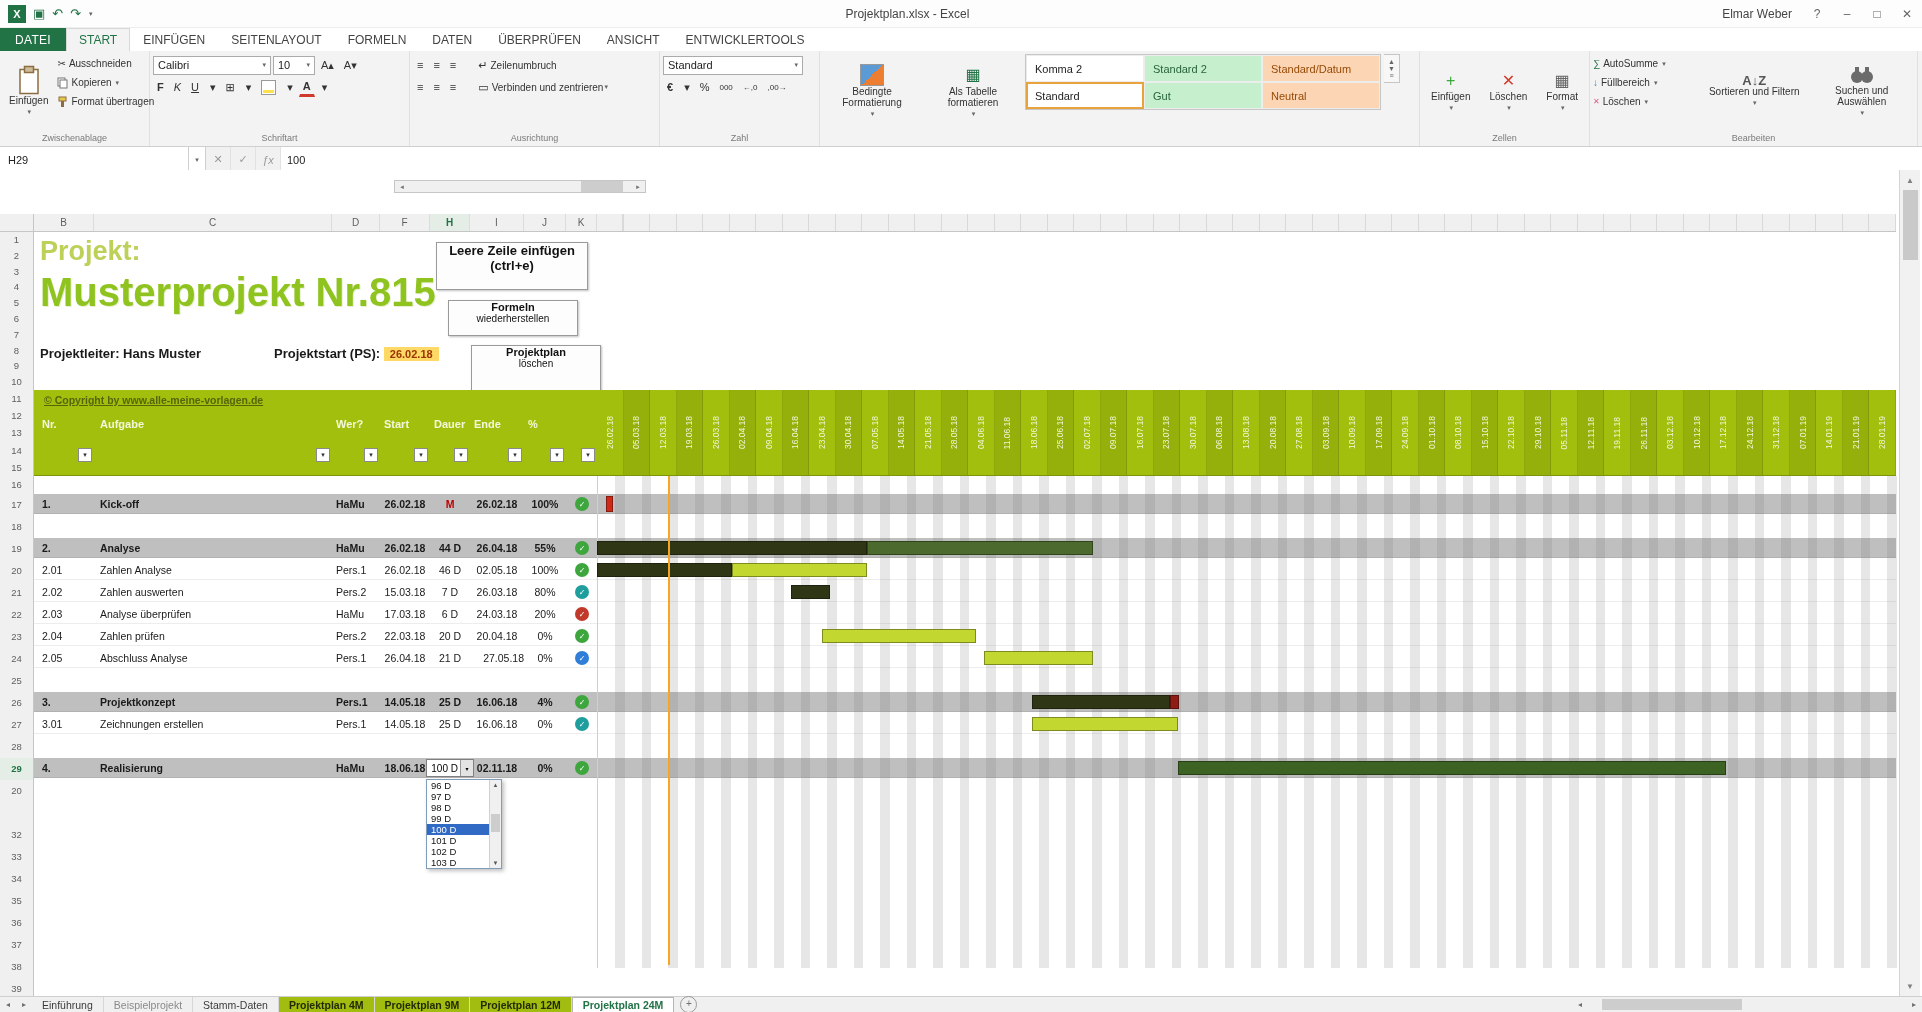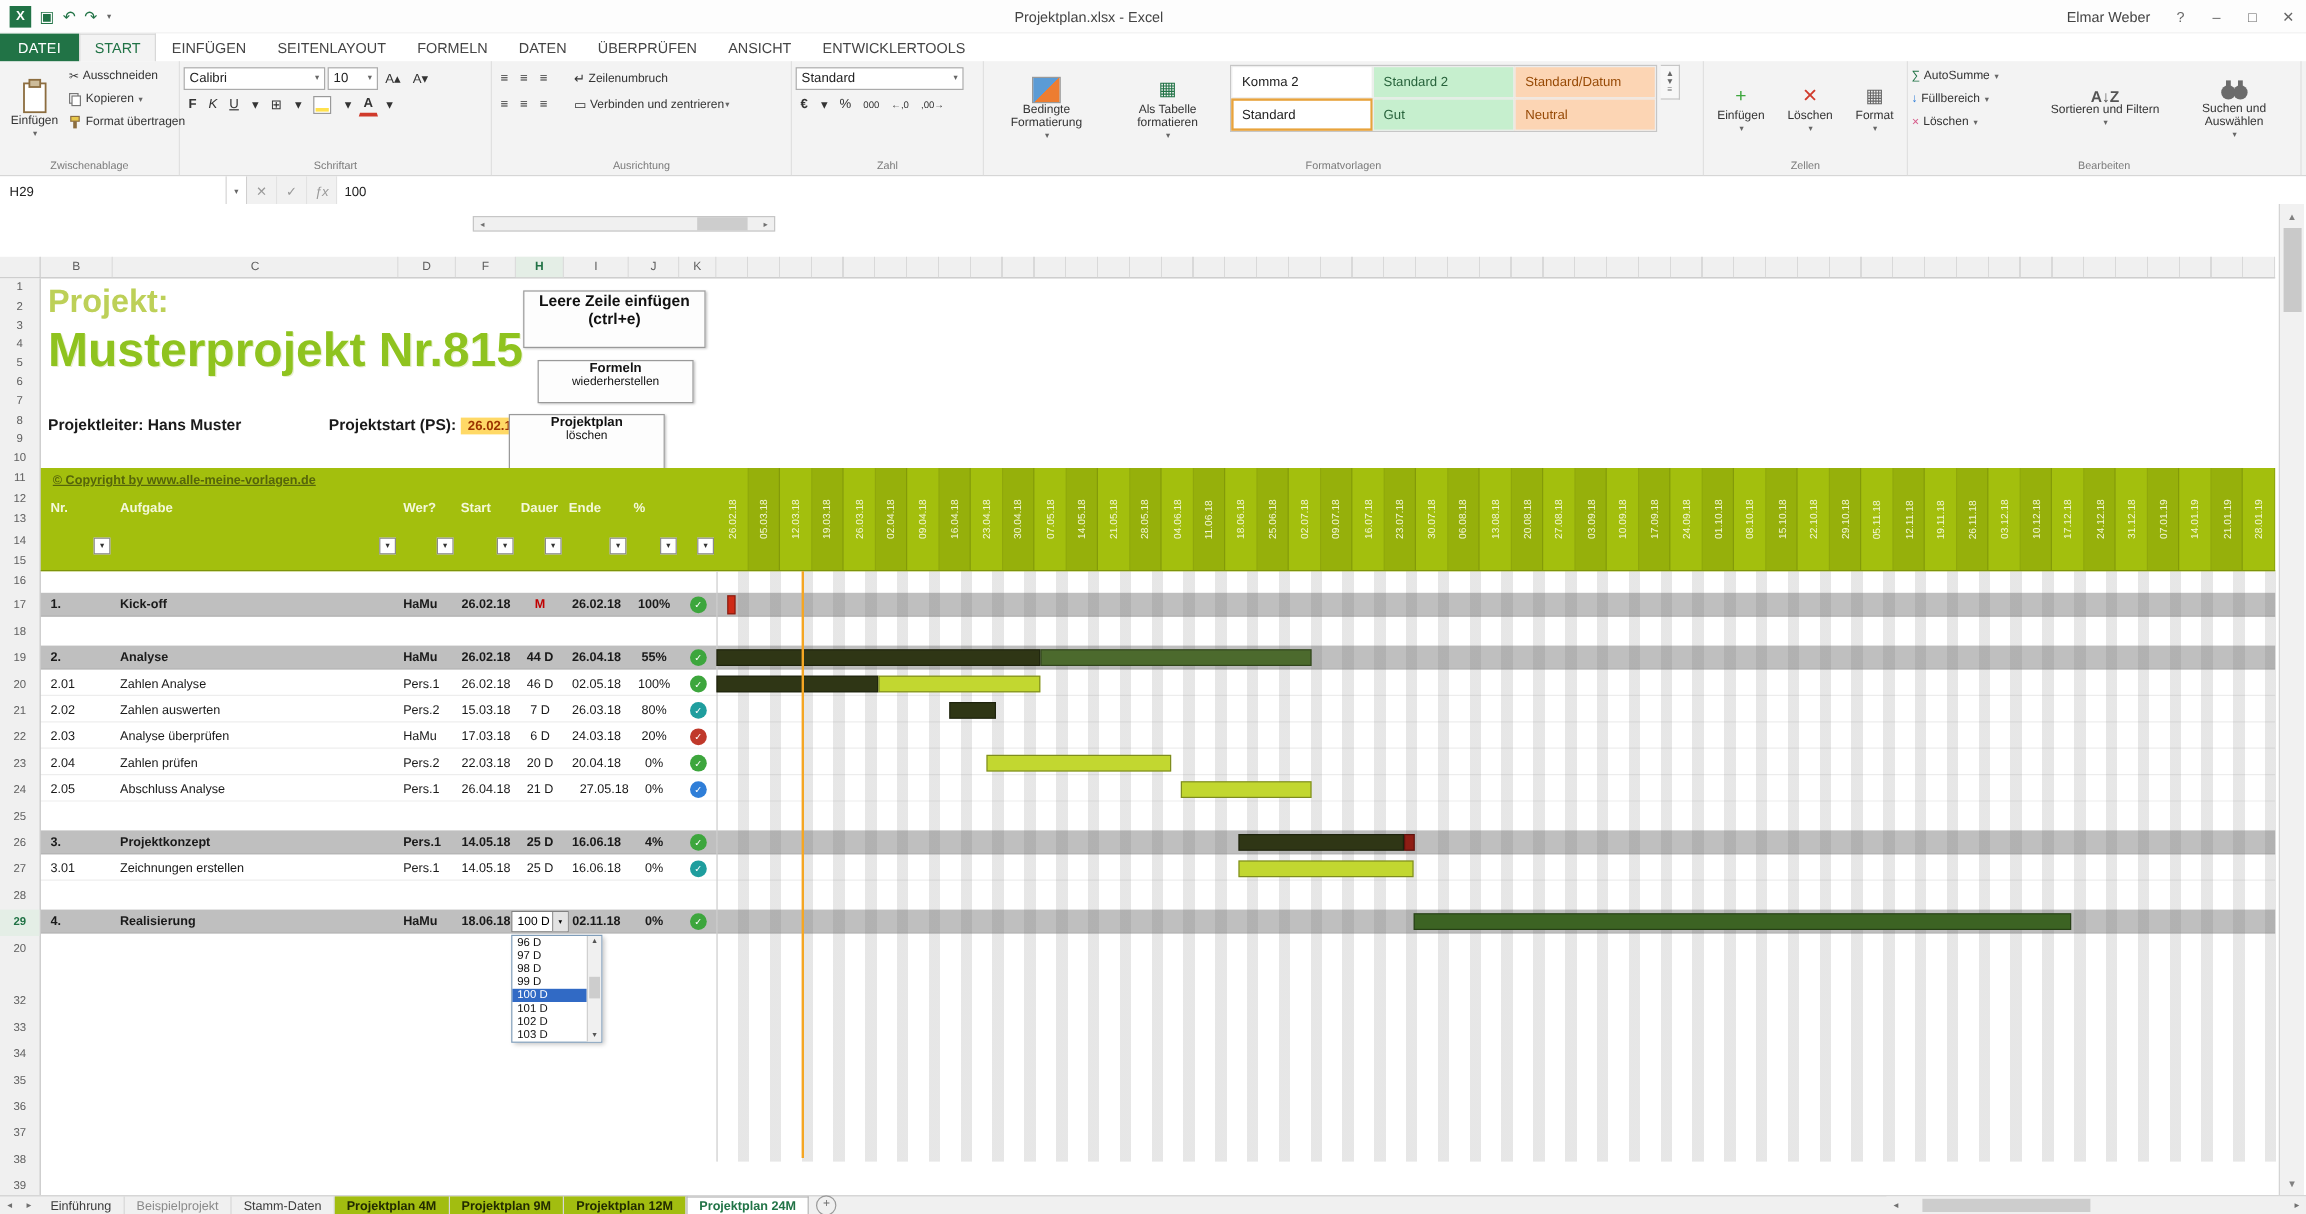--- a/index.html
+++ b/index.html
@@ -274,21 +274,20 @@
             <div class="galcell selected">Standard</div>
             <div class="galcell mint">Gut</div>
             <div class="galcell orange">Neutral</div>
           </div>
         <div class="galscroll">
           <span>▲</span>
           <span>▼</span>
           <span>≡</span>
         </div>
       </div>
-      <div class="rgl">Formatvorlagen</div>
     </div>
 
     <div class="rg" style="width:170px">
       <div class="rgc" style="justify-content:space-around;width:100%">
         <div class="bigbtn">
             <span class="icon-sq" style="color:#3da63d">+</span>
             <span>Einfügen</span>
             <span class="dd">▾</span>
           </div>
         <div class="bigbtn">
@@ -428,21 +427,21 @@
     </div>
 
     <div class="abs xbtn" style="left:436px;top:72px;width:152px;height:48px;font-size:13px">
       <span>Leere Zeile einfügen</span>
       <span>(ctrl+e)</span>
     </div>
     <div class="abs xbtn" style="left:448px;top:130px;width:130px;height:36px;font-size:11px">
       <span>Formeln</span>
       <span style="font-weight:normal;font-size:10px">wiederherstellen</span>
     </div>
-    <div class="abs xbtn" style="left:424px;top:175px;width:130px;height:53px;font-size:11px">
+    <div class="abs xbtn" style="left:471px;top:175px;width:130px;height:53px;font-size:11px">
       <span>Projektplan</span>
       <span style="font-weight:normal;font-size:10px">löschen</span>
     </div>
 
     <div class="abs" id="band">
       <div class="copyright">© Copyright by www.alle-meine-vorlagen.de</div>
     <div class="bandhdr" style="left: 8px;">Nr.</div>
         <div class="bandhdr" style="left: 66px;">Aufgabe</div>
         <div class="bandhdr" style="left: 302px;">Wer?</div>
         <div class="bandhdr" style="left: 350px;">Start</div>

